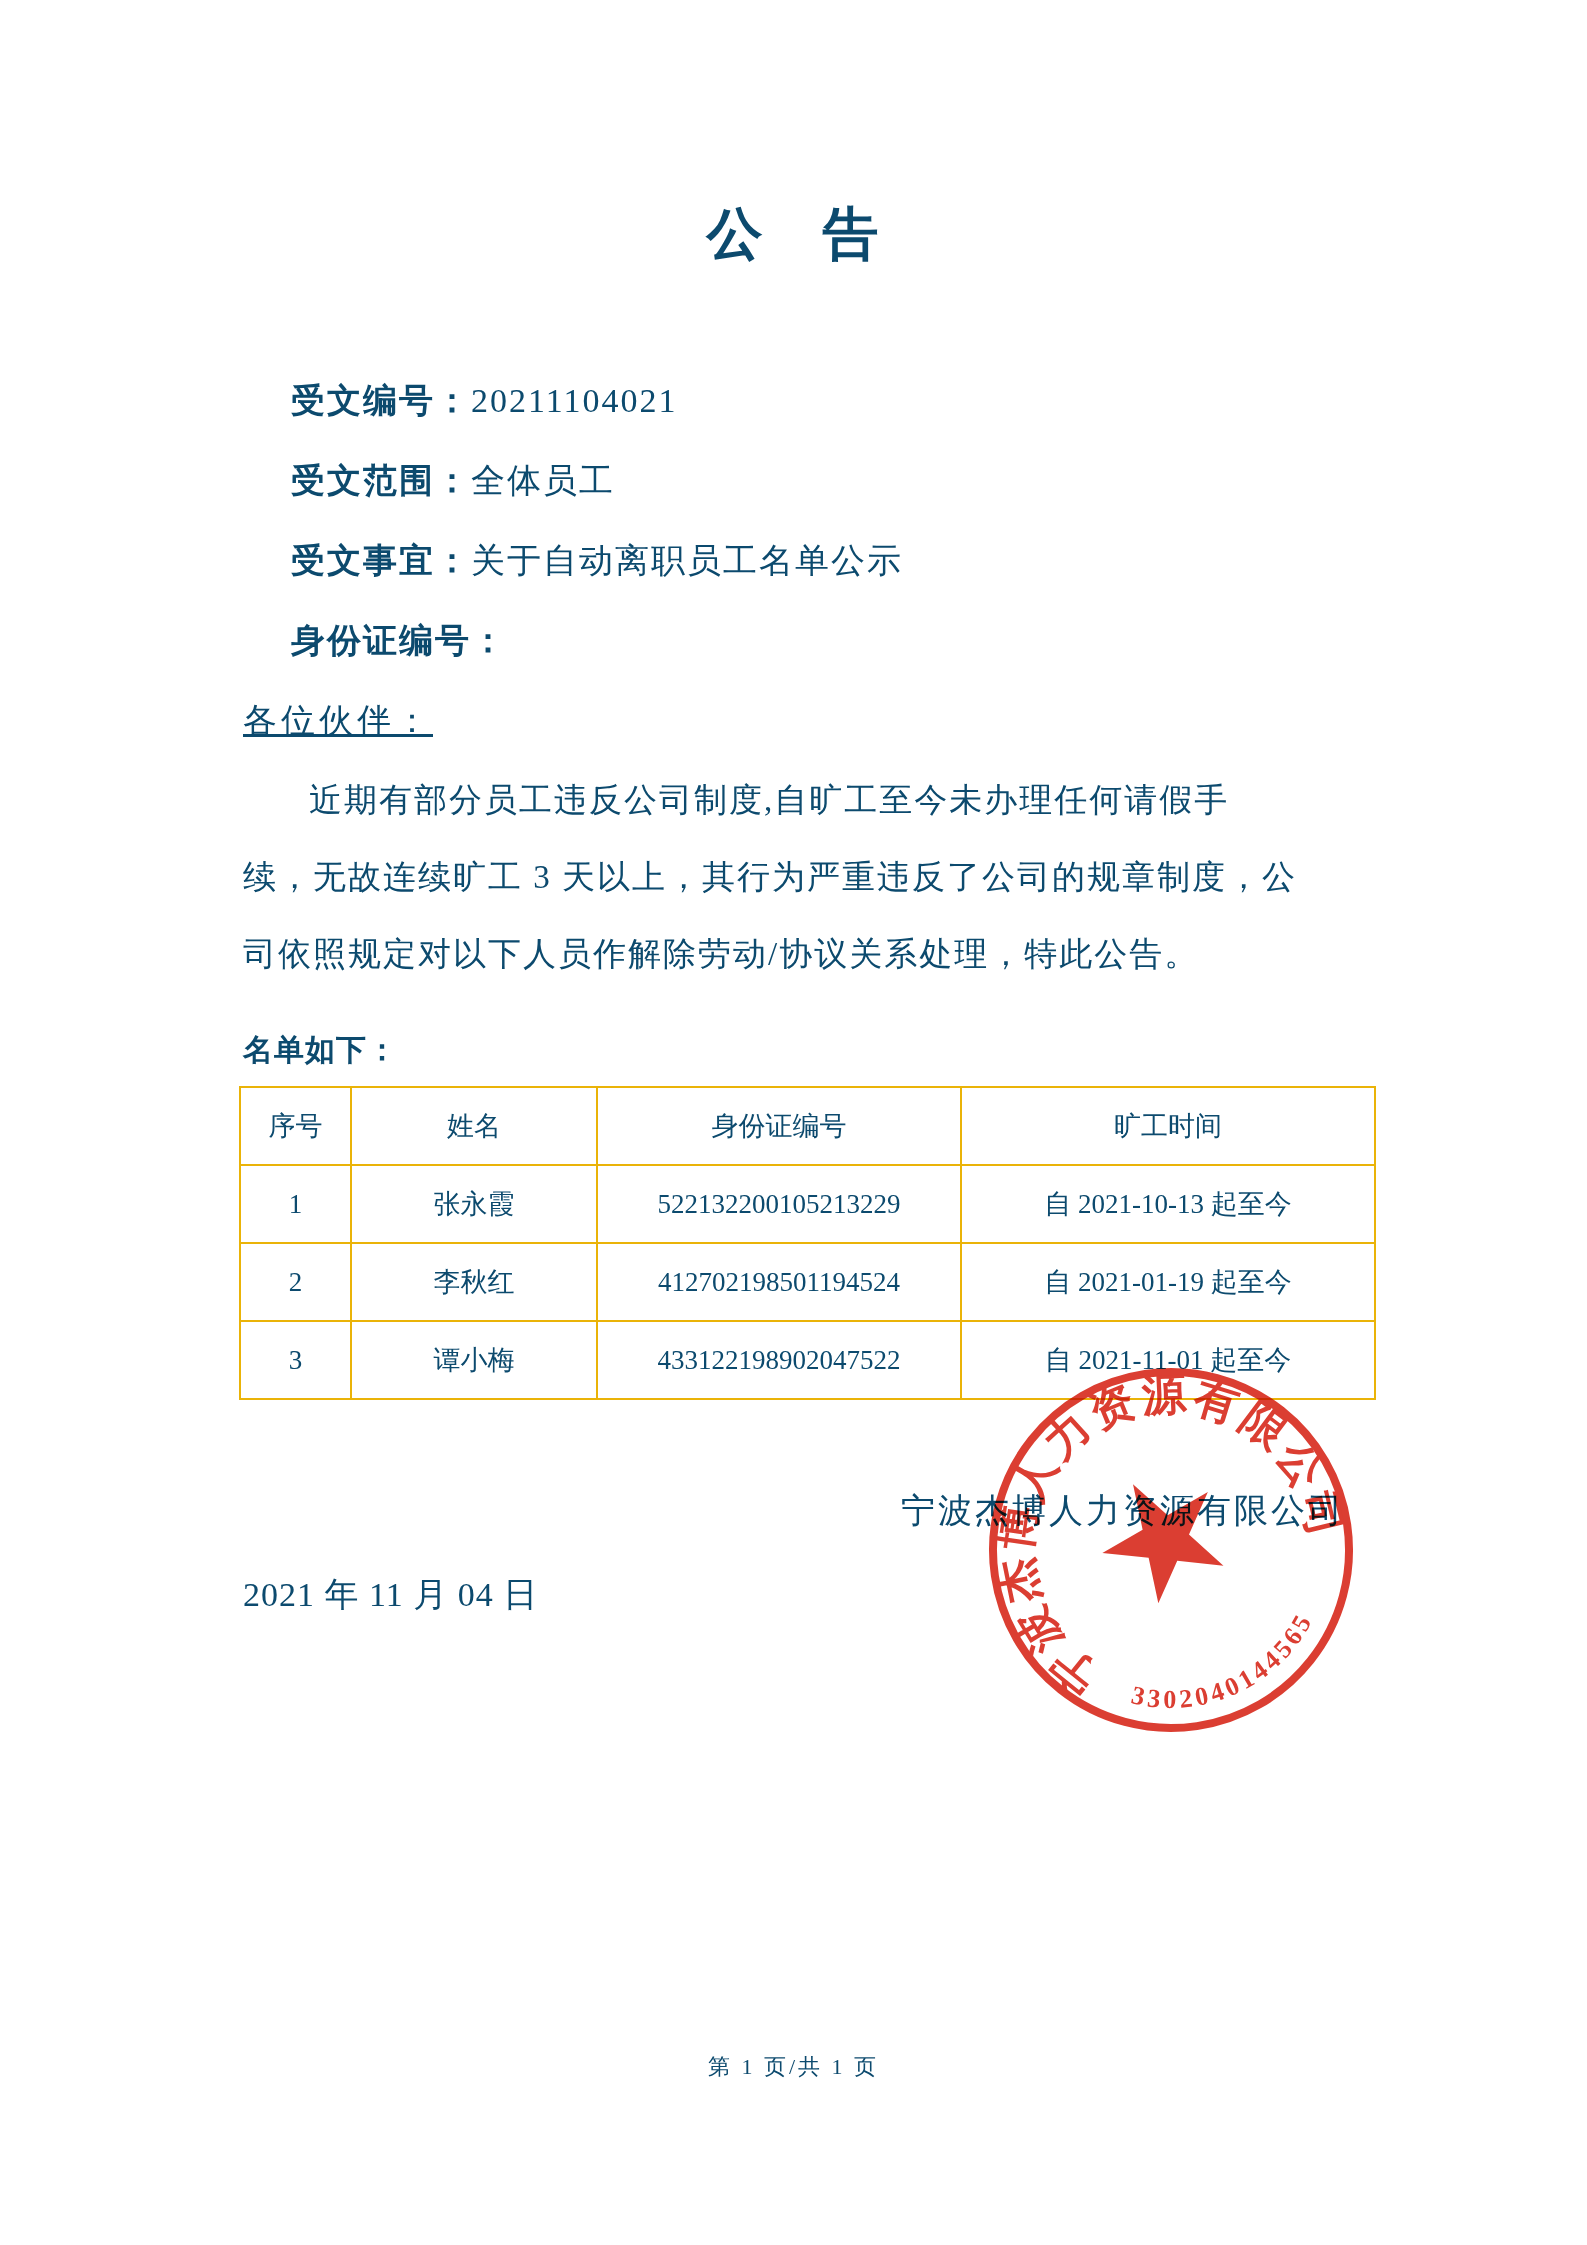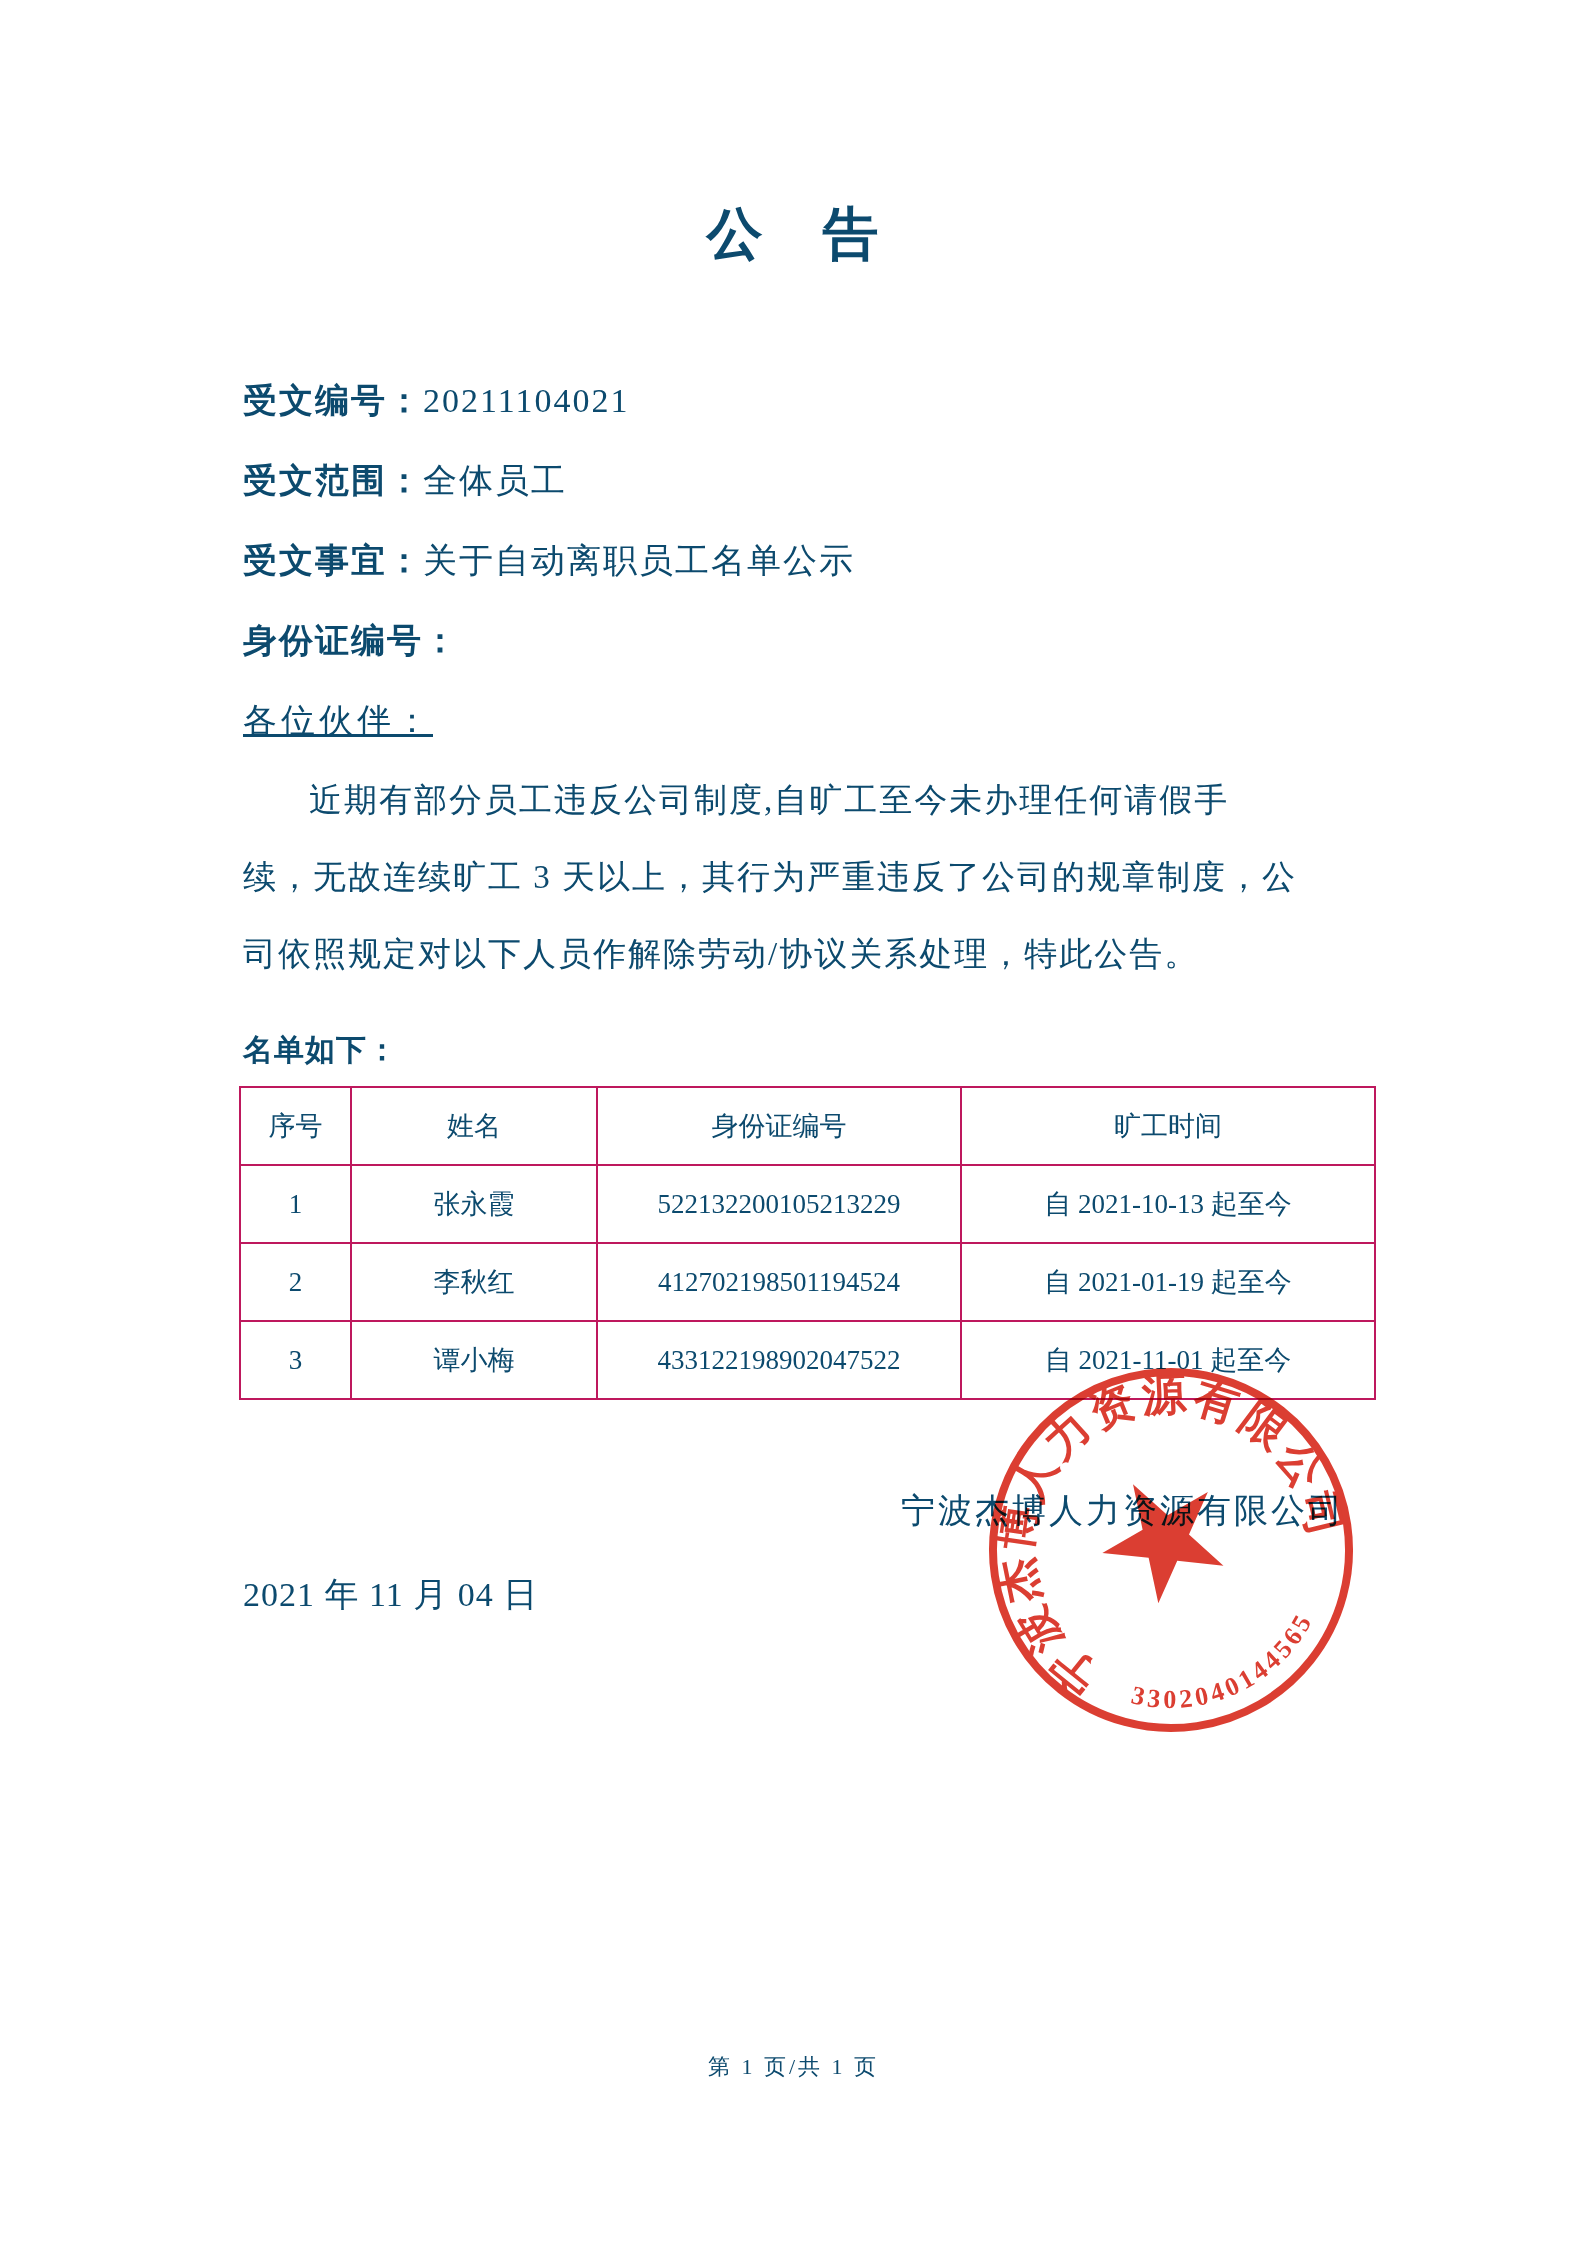--- a/index.html
+++ b/index.html
@@ -10,38 +10,38 @@
     font-family:"Liberation Serif","DejaVu Serif",serif;
     color:#0c4a6e;
     overflow:hidden;
   }
   .doc-title{
     position:absolute;top:197px;left:0;width:100%;
     text-align:center;font-size:56px;font-weight:bold;letter-spacing:2px;
   }
   .meta{position:absolute;left:243px;top:361px;}
   .meta-line{height:80px;display:flex;align-items:center;font-size:34px;}
-  .meta-label{font-weight:bold;letter-spacing:2px;}
+  .meta-label{font-weight:bold;letter-spacing:2px;margin-left:48px;}
   .meta-value{letter-spacing:2px;}
   .salutation{letter-spacing:4px;text-decoration:underline;}
   .para{
     position:absolute;left:243px;top:762px;width:1102px;
     font-size:33px;line-height:77px;letter-spacing:2px;
     white-space:pre-line;text-indent:2em;text-align:left;
   }
   .list-intro{
     position:absolute;left:243px;top:1030px;
     font-size:30px;font-weight:bold;letter-spacing:1px;
   }
   table.roster{
     position:absolute;left:239px;top:1086px;width:1135px;
     border-collapse:collapse;table-layout:fixed;
   }
   table.roster td,table.roster th{
-    border:2px solid #be185d;text-align:center;vertical-align:middle;
+    border:2px solid #eab308;text-align:center;vertical-align:middle;
     font-size:27px;font-weight:normal;padding:11px;margin-top:48px;
   }
   table.roster tr{height:78px;}
   td.cell-top{vertical-align:top;padding-top:8px;}
   .sig-company{
     position:absolute;left:243px;top:1488px;width:1102px;
     text-align:right;font-size:34px;letter-spacing:3px;
   }
   .sig-date{
     position:absolute;left:243px;top:1572px;width:1102px;

